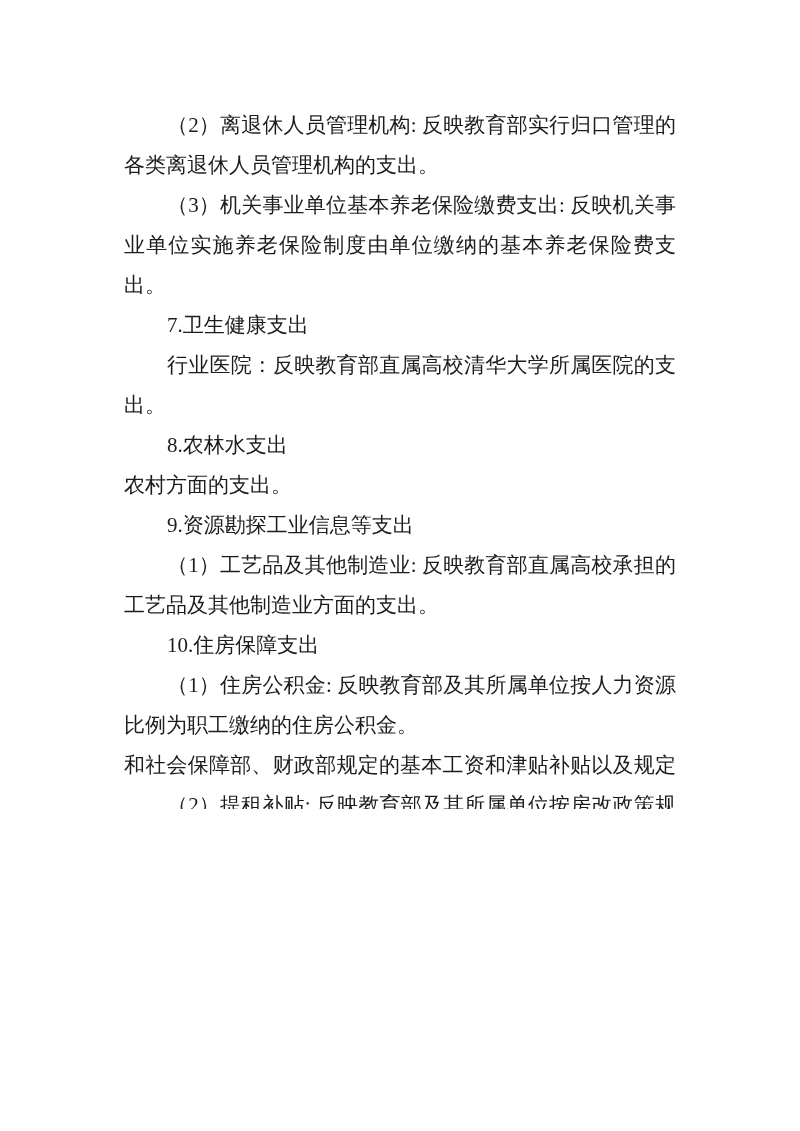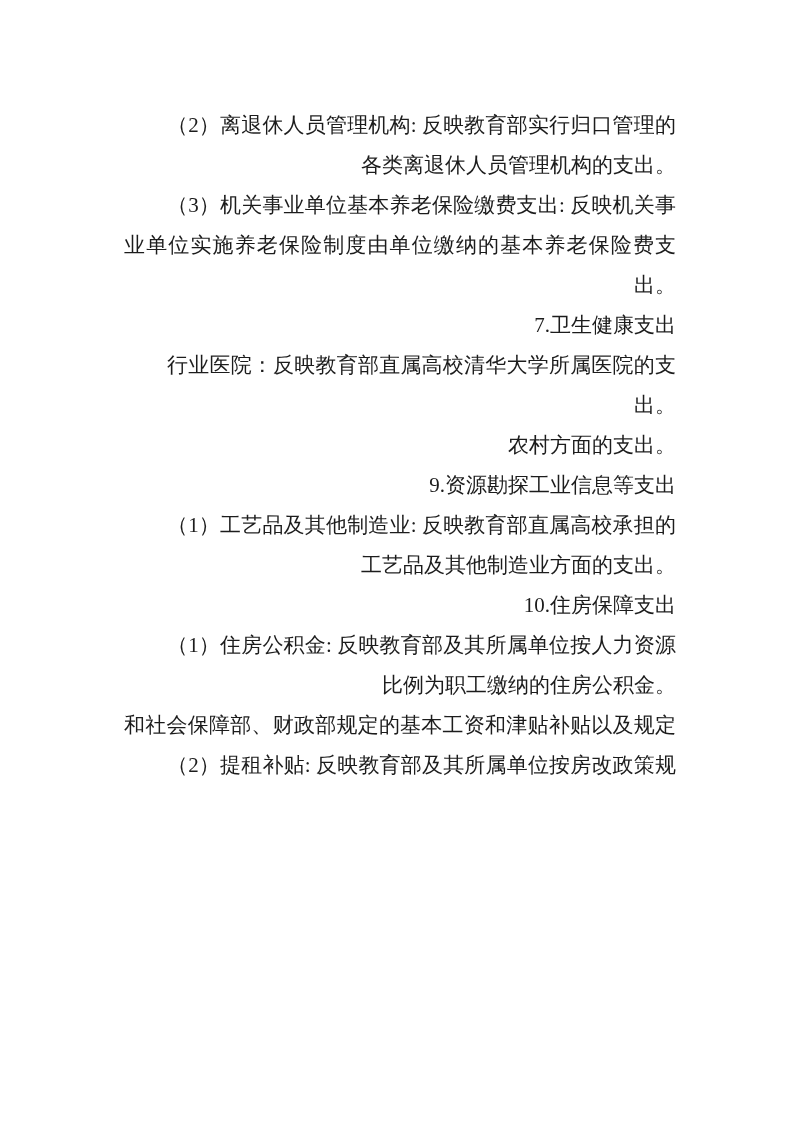--- a/index.html
+++ b/index.html
@@ -25,21 +25,21 @@
   .para {
     margin: 0;
     padding: 0;
   }
   .line {
     height: 40px;
     line-height: 40px;
     font-size: 21px;
     white-space: nowrap;
     overflow: hidden;
-    text-align: right;
+    text-align: left;
   }
   
   .line.in {
     text-indent: 43px;
   }
   
   .line.jf {
     text-align: justify;
     text-align-last: justify;
   }
@@ -74,20 +74,23 @@
 
     <div class="para">
       <div class="line in">7.卫生健康支出</div>
     </div>
 
     <div class="para">
       <div class="line in jf">行业医院：反映教育部直属高校清华大学所属医院的支</div>
       <div class="line">出。</div>
     </div>
 
+    <div class="para">
+      <div class="line in">8.农林水支出</div>
+    </div>
 
     <div class="para">
       <div class="line">农村方面的支出。</div>
     </div>
 
     <div class="para">
       <div class="line in">9.资源勘探工业信息等支出</div>
     </div>
 
     <div class="para">

